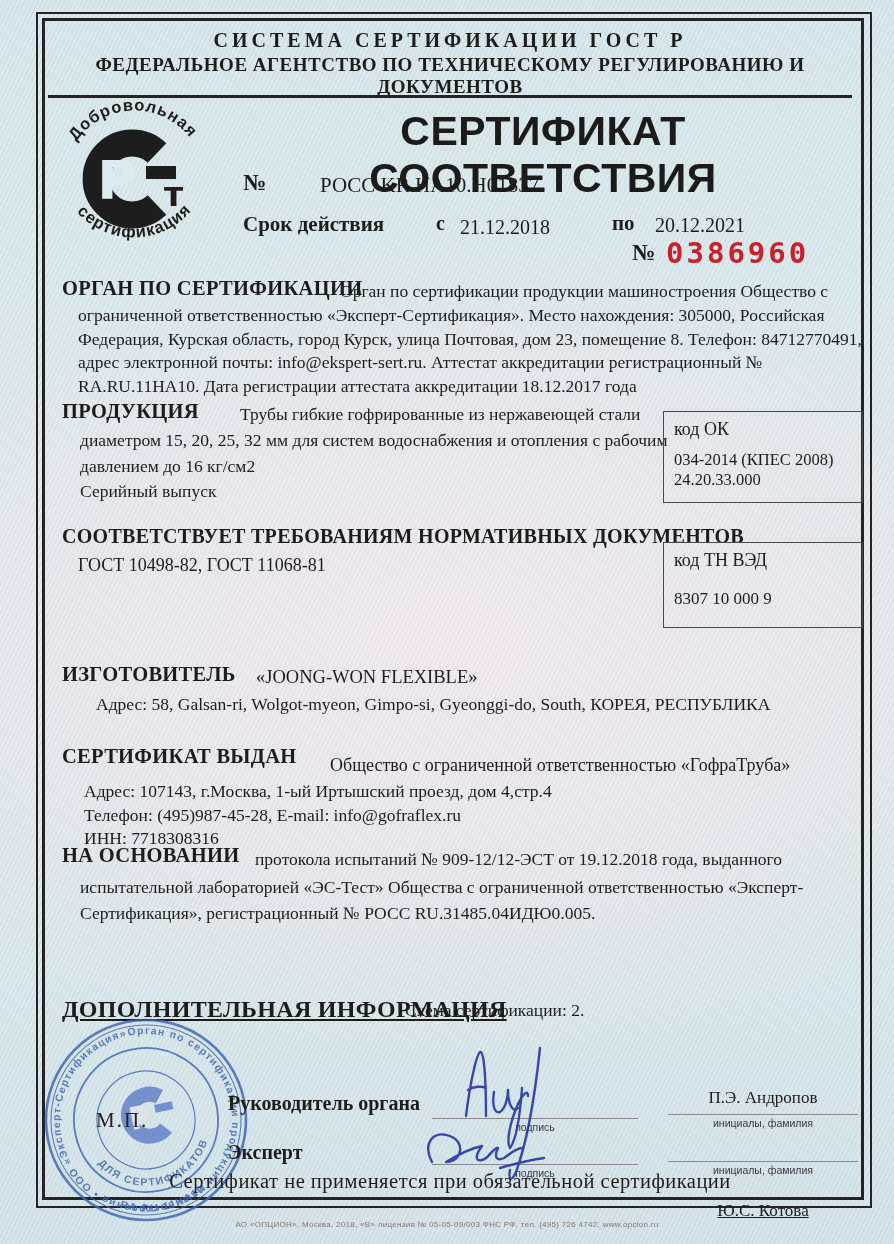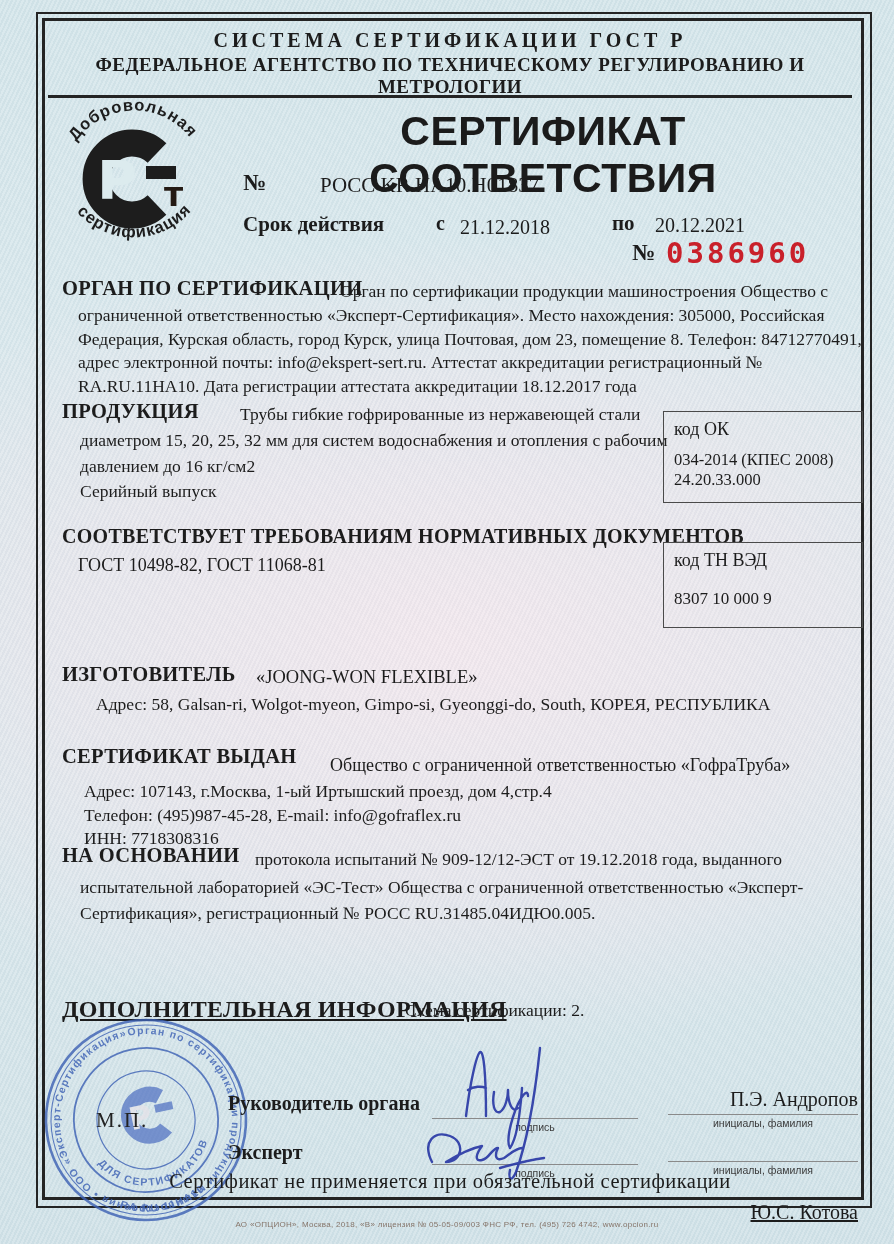--- a/index.html
+++ b/index.html
@@ -23,37 +23,37 @@
   .sys-title{margin-top:8px;font-size:20px;font-weight:bold;letter-spacing:4px;}
   .agency-title{margin-top:2px;font-size:19px;font-weight:bold;letter-spacing:0.5px;}
   .doc-title{left:228px;top:108px;width:630px;text-align:center;font-family:"Liberation Sans",sans-serif;font-weight:bold;font-size:41px;letter-spacing:0.5px;color:#1b1b1b;}
   .numero{font-weight:bold;font-size:23px;}
   .serif17{font-size:17.5px;}
   .label{font-weight:bold;font-size:20.5px;letter-spacing:0.3px;}
   .codebox{border:1.2px solid #4a4a4a;background:rgba(255,255,255,0.04);padding:7px 10px;font-size:17.5px;}
   .codebox .cb-label{font-size:18px;}
   .thinline{border-top:1.5px solid #8a8a8a;}
   .cap{font-family:"Liberation Sans",sans-serif;font-size:10.5px;color:#3c3c3c;text-align:center;}
-  .sigrow-name{font-size:20px;text-align:right;}
+  .sigrow-name{font-size:17px;text-align:center;}
   .red-num{font-family:"DejaVu Sans Mono",monospace;font-weight:bold;font-size:29px;letter-spacing:3px;color:#c9202a;}
   .note{font-size:20.5px;letter-spacing:0.5px;text-align:center;}
   .print-line{font-family:"Liberation Sans",sans-serif;font-size:8px;color:#86756a;text-align:center;letter-spacing:0.3px;}
   .mp{font-size:21px;letter-spacing:2px;color:#222;}
 </style>
 </head>
 <body>
 
 <div class="page">
 
   <div class="abs frame-outer"></div>
   <div class="abs frame-inner"></div>
 
   <div class="abs header-band">
     <div class="sys-title">СИСТЕМА СЕРТИФИКАЦИИ ГОСТ Р</div>
-    <div class="agency-title">ФЕДЕРАЛЬНОЕ АГЕНТСТВО ПО ТЕХНИЧЕСКОМУ РЕГУЛИРОВАНИЮ И МЕТРОЛОГИИ</div>
+    <div class="agency-title">ФЕДЕРАЛЬНОЕ АГЕНТСТВО ПО ТЕХНИЧЕСКОМУ РЕГУЛИРОВАНИЮ И ДОКУМЕНТОВ</div>
   </div>
 
   <svg class="abs" style="left:50px;top:100px;" width="168" height="158" viewBox="0 0 168 158">
     <defs>
       <path id="arcTop" d="M 16,66 A 70 70 0 0 1 152,62" fill="none"></path>
       <path id="arcBot" d="M 14,92 A 76 76 0 0 0 154,90" fill="none"></path>
     </defs>
     <text font-family="Liberation Sans,sans-serif" font-size="16.5" font-weight="bold" fill="#1d1d1d" letter-spacing="1">
       <textPath href="#arcTop" startOffset="50%" text-anchor="middle">Добровольная</textPath>
     </text>

